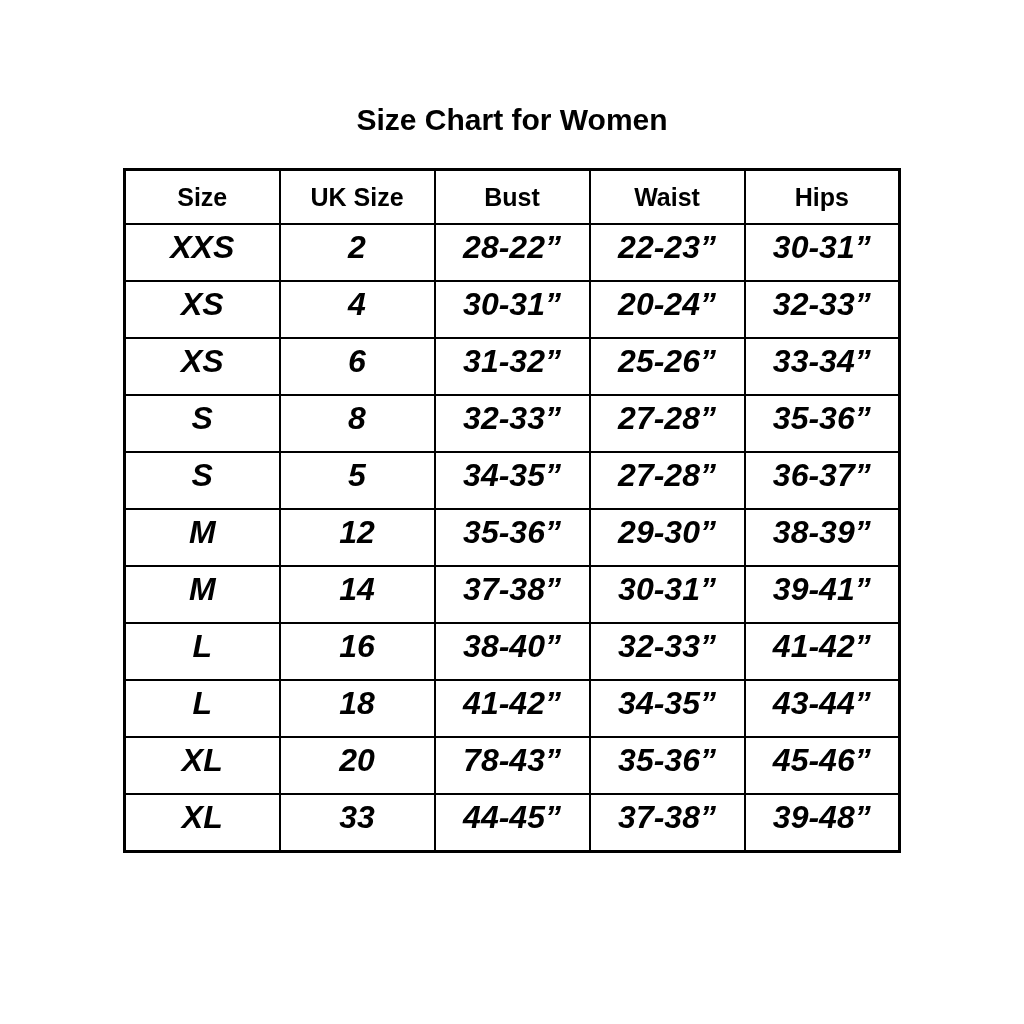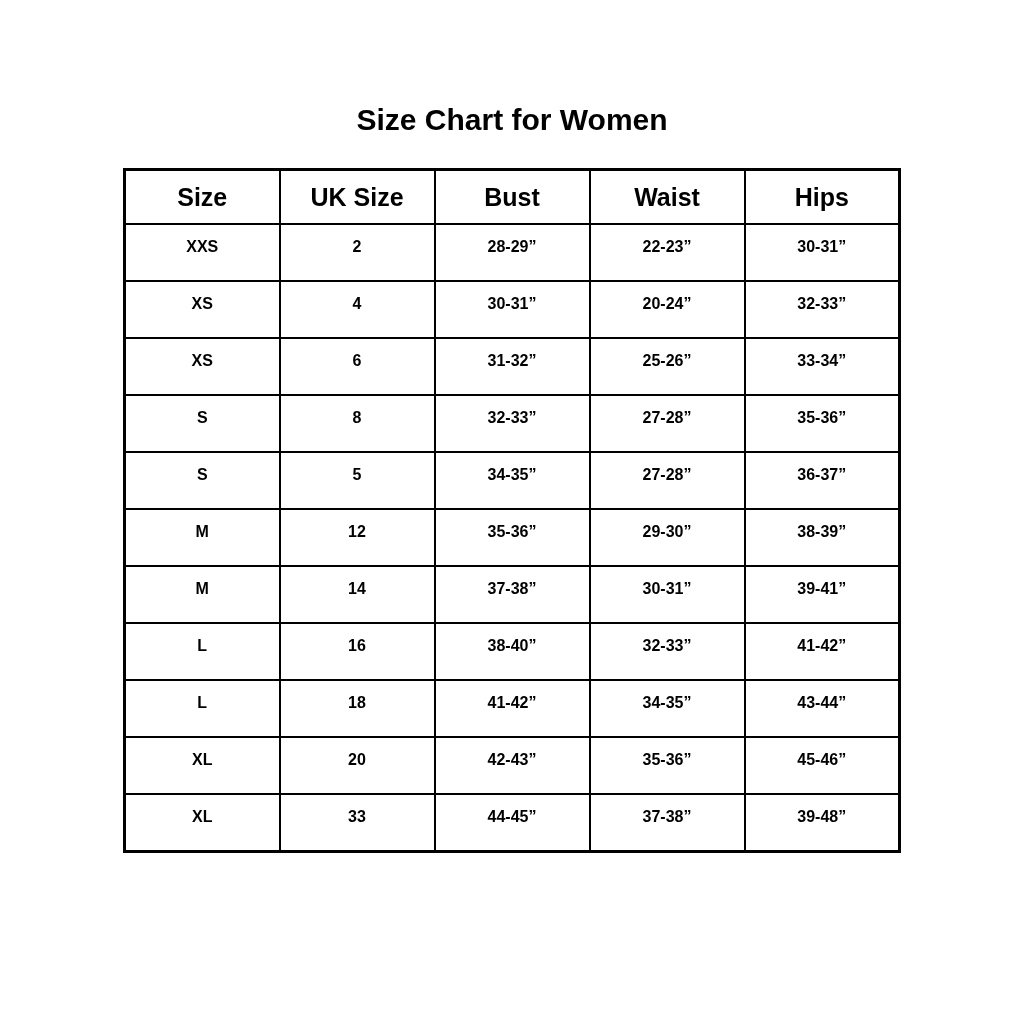--- a/index.html
+++ b/index.html
@@ -47,21 +47,22 @@
     background: #ffffff;
     overflow: hidden;
   }
   table.size-chart th {
     height: 50px;
     font-size: 25px;
   }
   table.size-chart td {
     height: 42px;
     padding-bottom: 12px;
-    font-size: 16px;
+    font-size: 32px;
+    font-style: italic;
   }
 </style>
 </head>
 <body>
 
 <div class="page">
   <h1 class="title">Size Chart for Women</h1>
 
   <table class="size-chart">
     <thead>
@@ -70,21 +71,21 @@
           <th>UK Size</th>
           <th>Bust</th>
           <th>Waist</th>
           <th>Hips</th>
         </tr>
     </thead>
     <tbody>
         <tr>
           <td>XXS</td>
           <td>2</td>
-          <td>28-29”</td>
+          <td>28-22”</td>
           <td>22-23”</td>
           <td>30-31”</td>
         </tr>
         <tr>
           <td>XS</td>
           <td>4</td>
           <td>30-31”</td>
           <td>20-24”</td>
           <td>32-33”</td>
         </tr>
@@ -133,21 +134,21 @@
         <tr>
           <td>L</td>
           <td>18</td>
           <td>41-42”</td>
           <td>34-35”</td>
           <td>43-44”</td>
         </tr>
         <tr>
           <td>XL</td>
           <td>20</td>
-          <td>42-43”</td>
+          <td>78-43”</td>
           <td>35-36”</td>
           <td>45-46”</td>
         </tr>
         <tr>
           <td>XL</td>
           <td>33</td>
           <td>44-45”</td>
           <td>37-38”</td>
           <td>39-48”</td>
         </tr>

